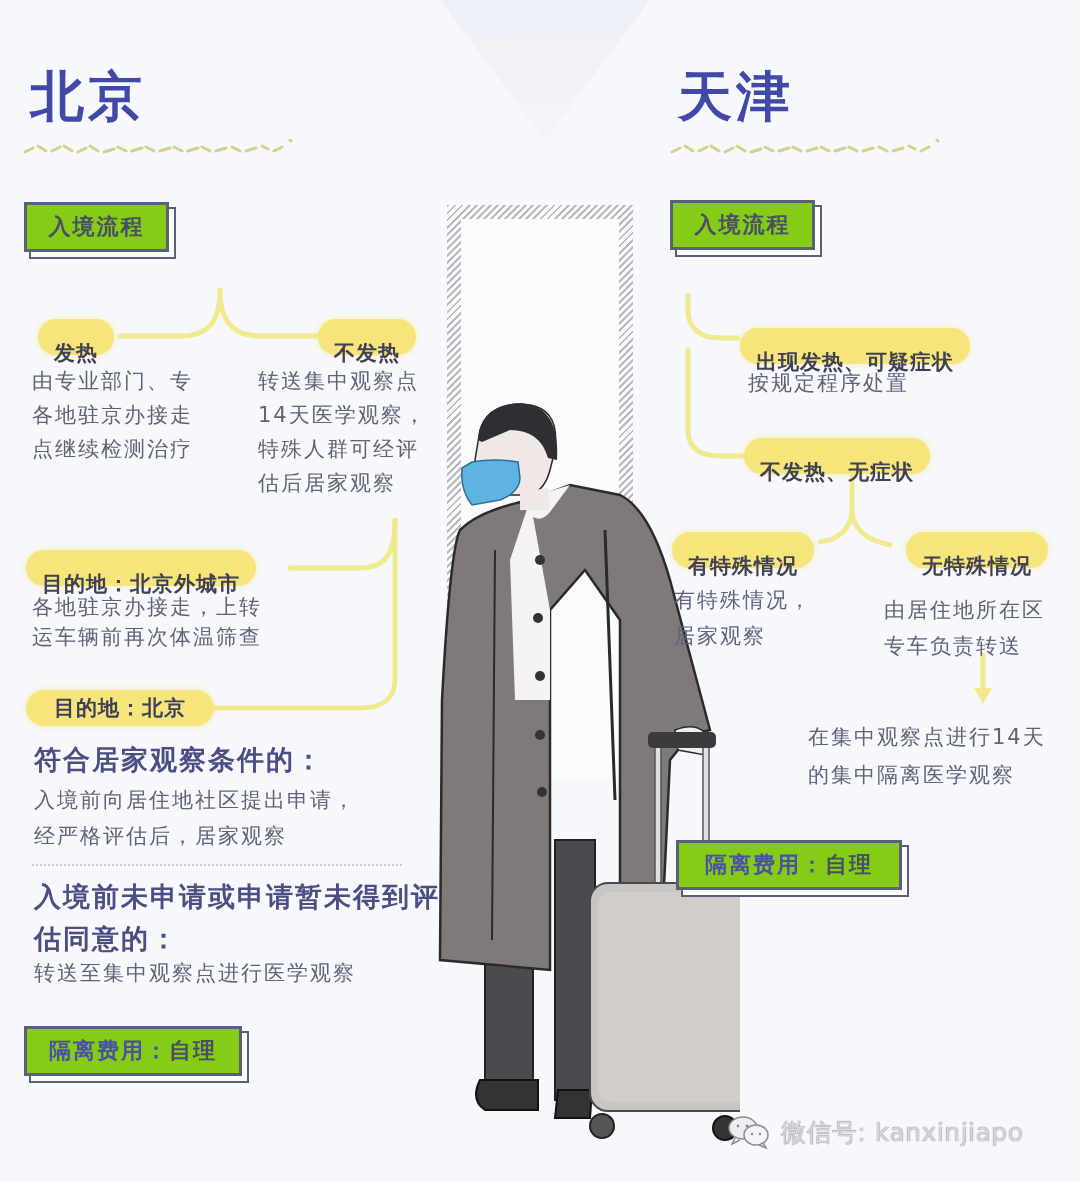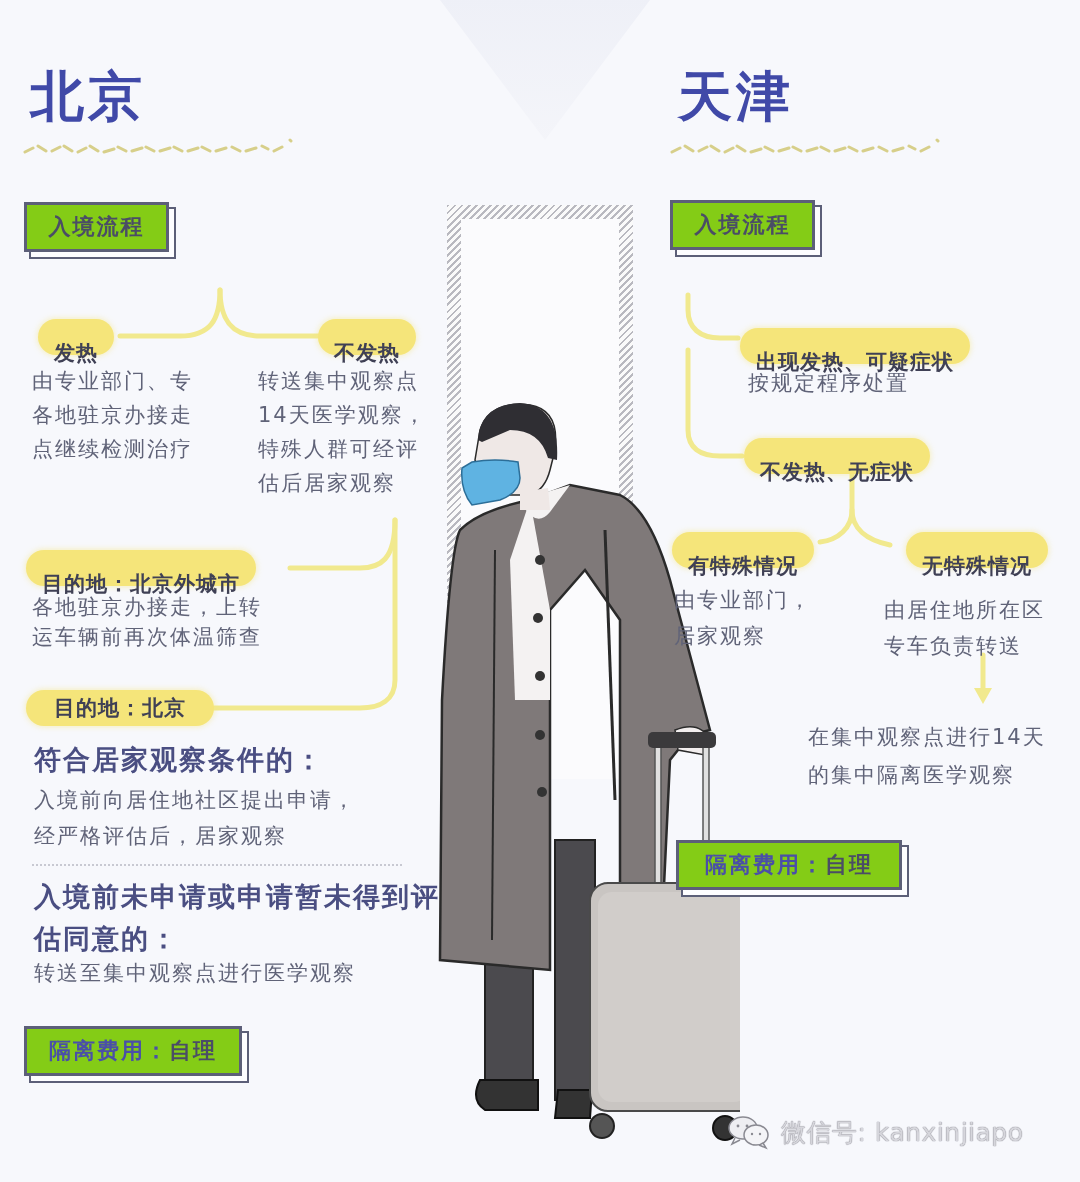--- a/index.html
+++ b/index.html
@@ -208,21 +208,21 @@
   <span>入境流程</span>
 </div>
 
 <div class="abs pill" style="left:740px;top:321px;margin-top:7px;">出现发热、可疑症状</div>
 <div class="abs body-text" style="left:748px;top:366px;">按规定程序处置</div>
 
 <div class="abs pill" style="left:744px;top:438px;">不发热、无症状</div>
 
 <div class="abs pill" style="left:672px;top:532px;">有特殊情况</div>
 <div class="abs body-text" style="left:674px;top:582px;line-height:36px;">
-  <div>由专业部门，</div>
+  <div>有特殊情况，</div>
   <div>居家观察</div>
 </div>
 
 <div class="abs pill" style="left:906px;top:532px;">无特殊情况</div>
 <div class="abs body-text" style="left:884px;top:592px;line-height:36px;">
   <div>由居住地所在区</div>
   <div>专车负责转送</div>
 </div>
 
 <div class="abs body-text" style="left:808px;top:718px;line-height:38px;">

